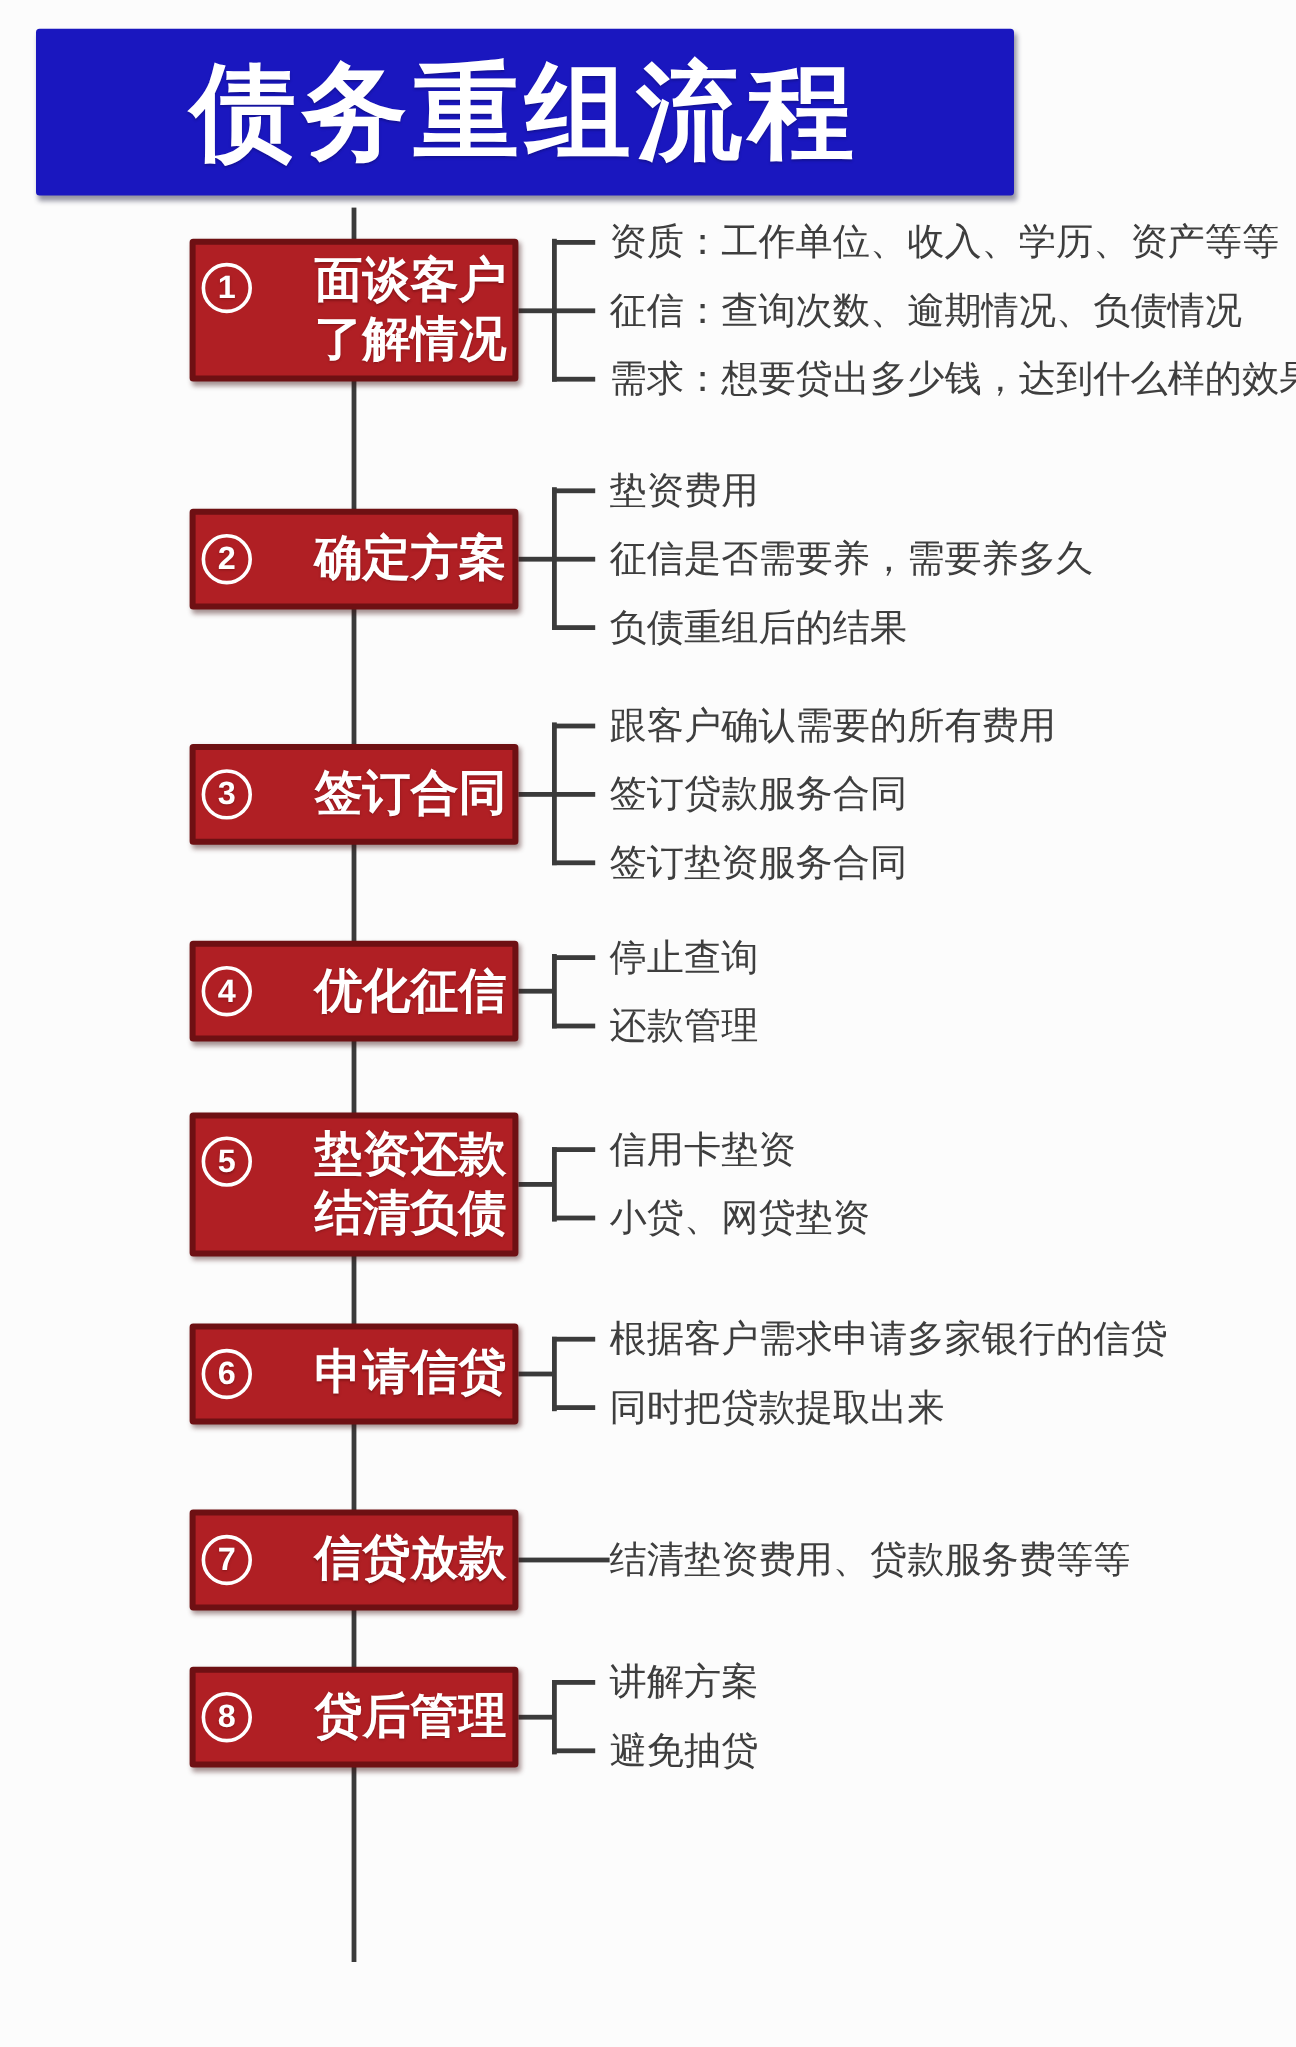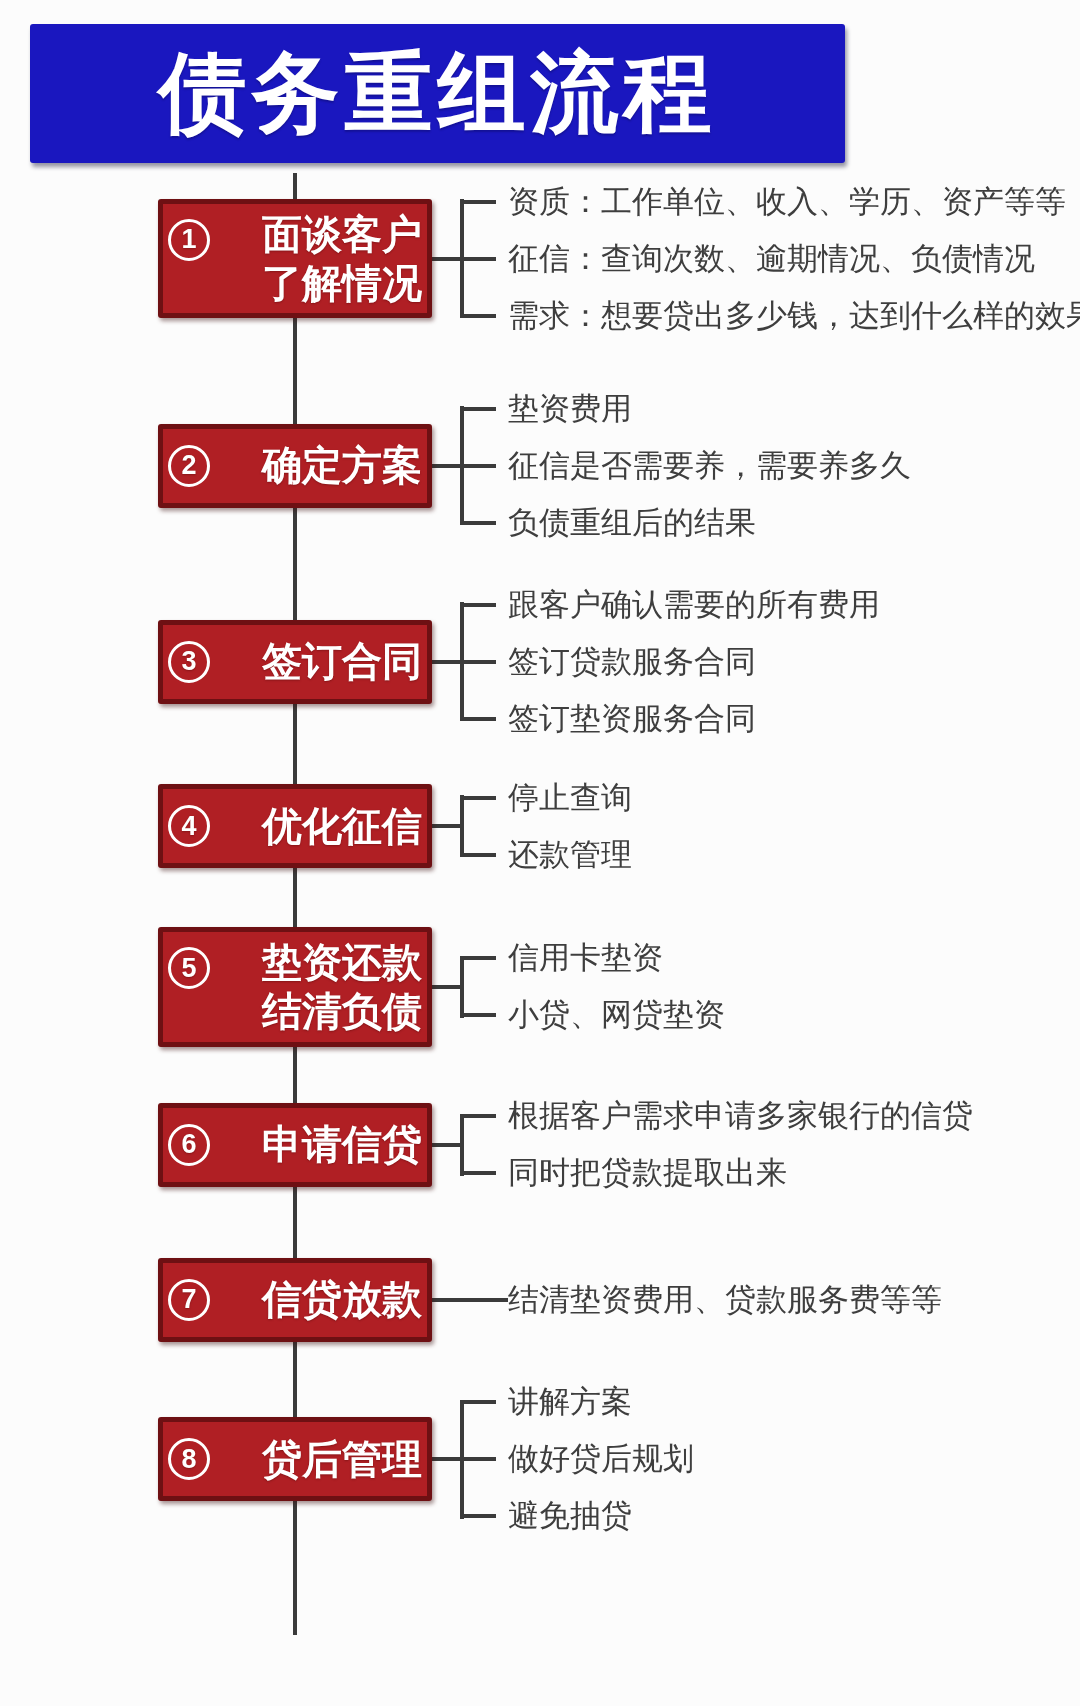--- a/index.html
+++ b/index.html
@@ -237,21 +237,18 @@
       <span class="step-num">8</span>
       <span class="step-label">贷后管理</span>
     </div>
     <div class="connector"></div>
     <div class="items">
       <div class="bracket-line"></div>
     <div class="item">
             <span class="item-text">讲解方案</span>
           </div>
           <div class="item">
-            <span class="item-text">做好贷后规划</span>
-          </div>
-          <div class="item">
             <span class="item-text">避免抽贷</span>
           </div>
         </div>
   </div>
 </div>
 </div>
 
 </body></html>

